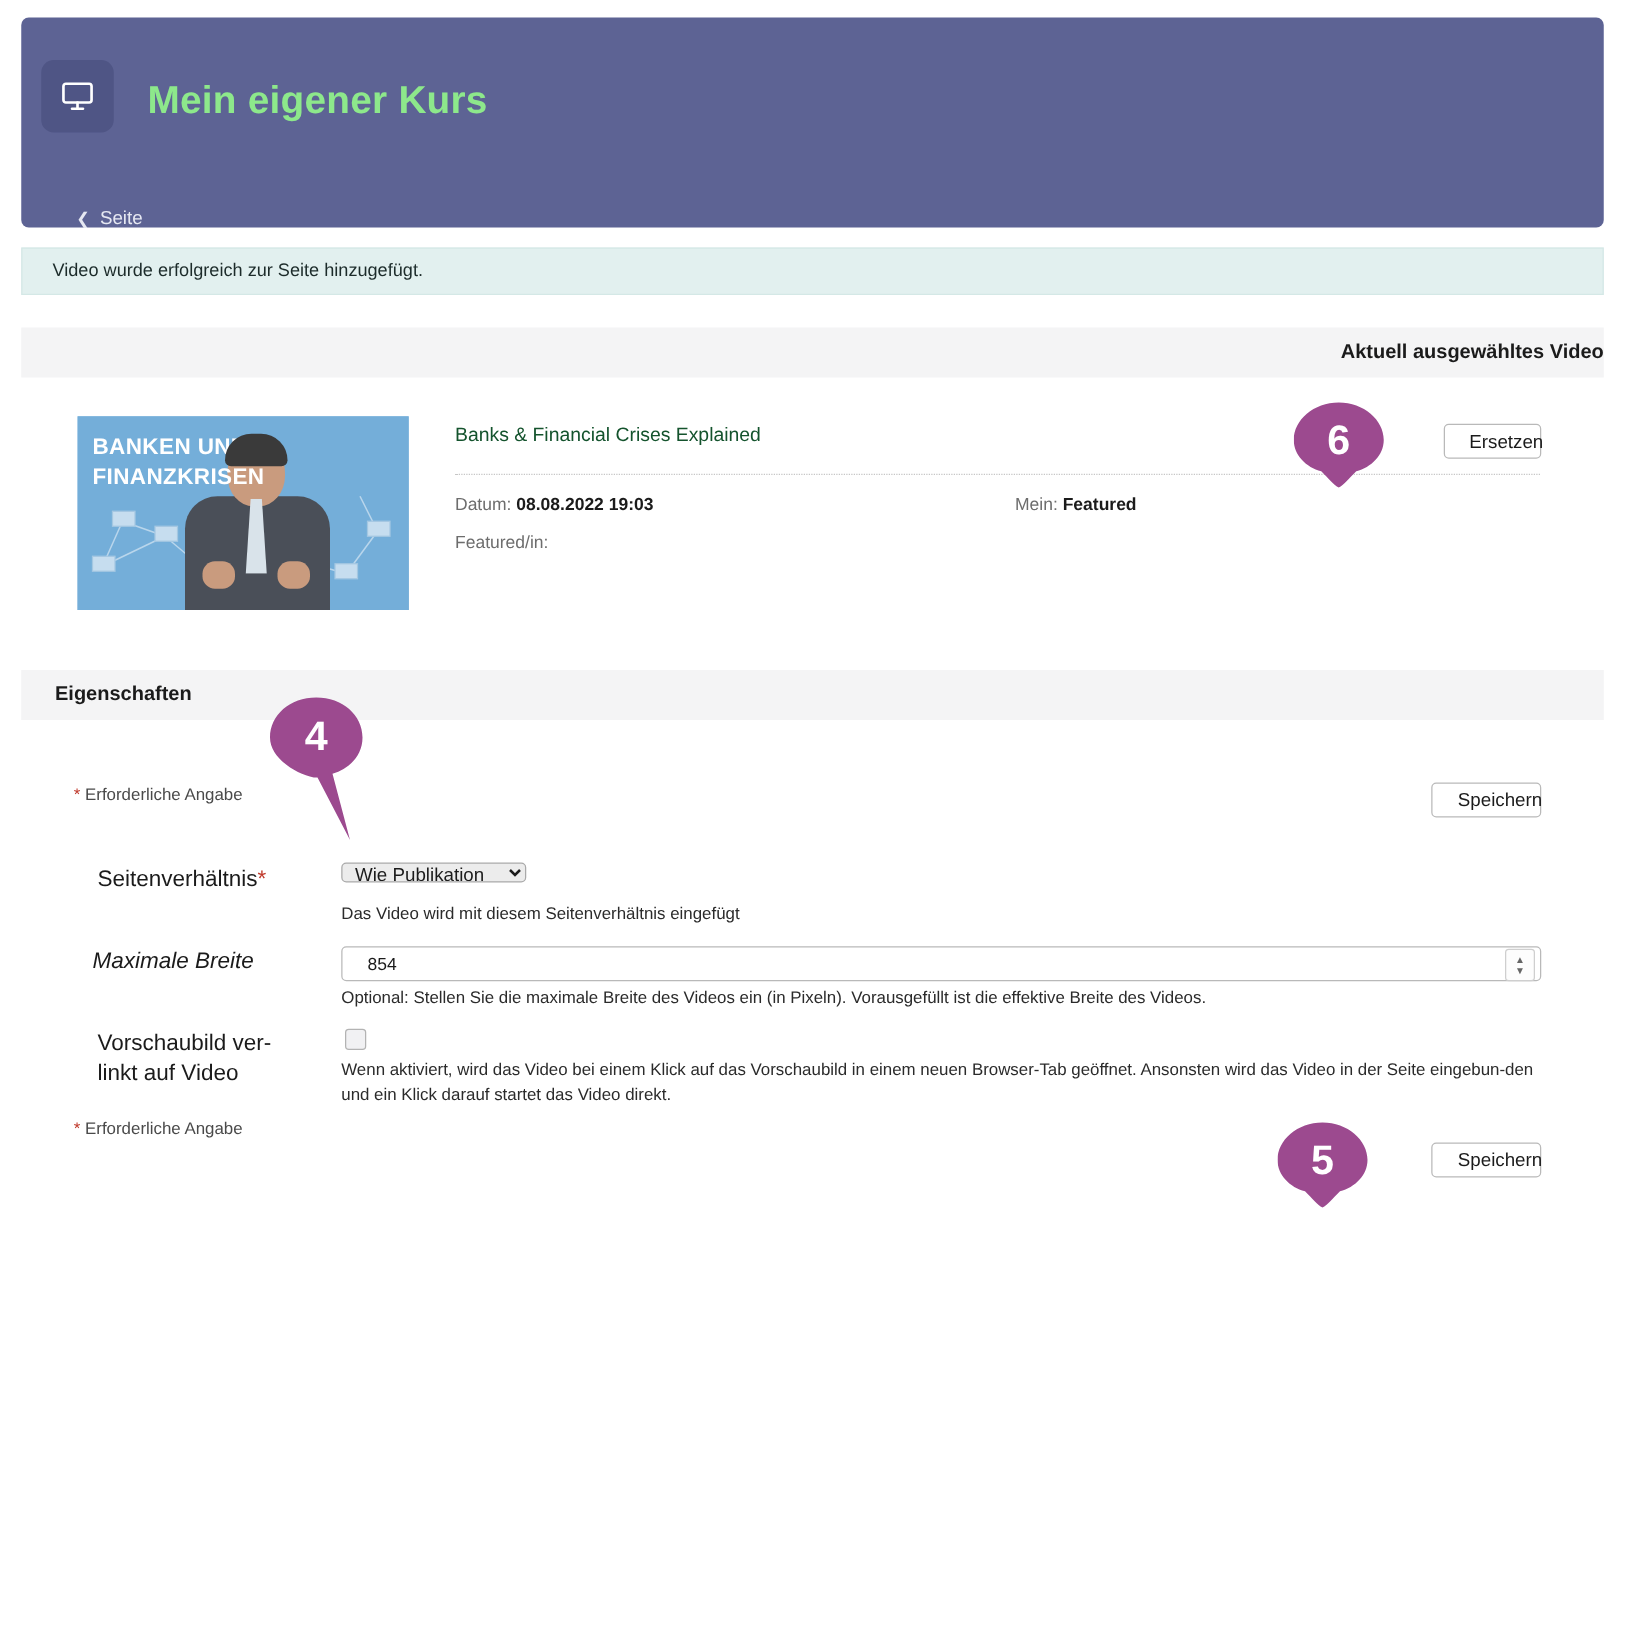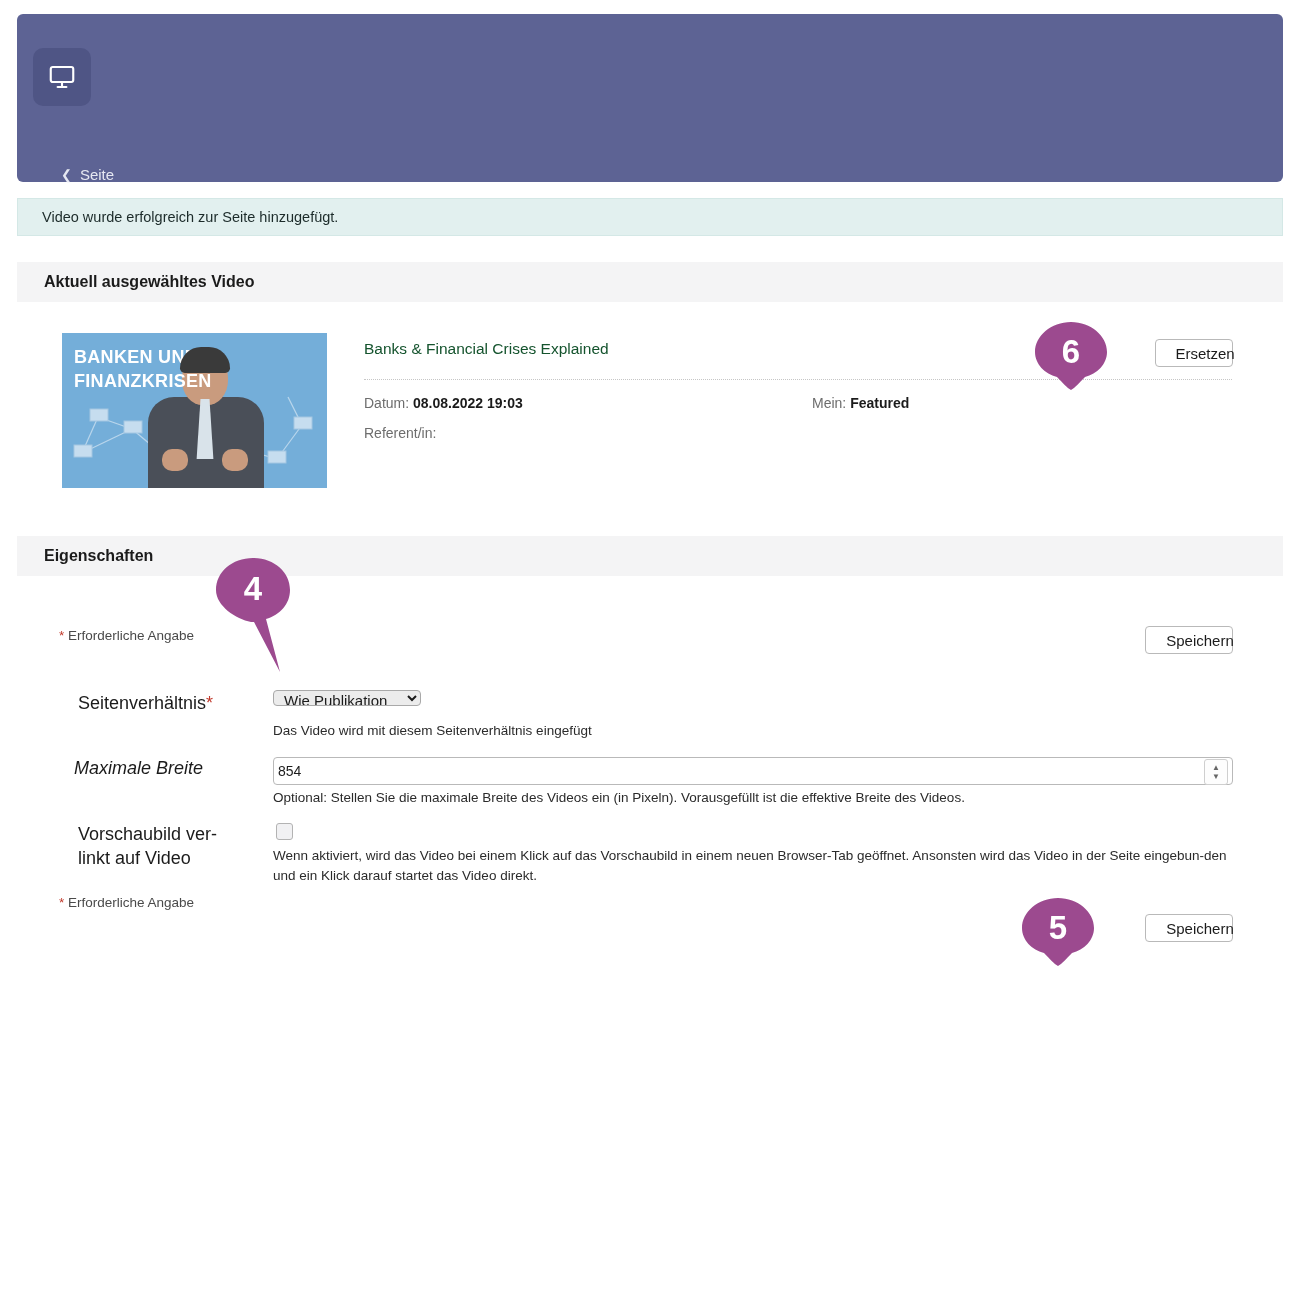--- a/index.html
+++ b/index.html
@@ -91,21 +91,21 @@
     height: 40px;
     background: #f4f4f5;
     display: flex;
     align-items: center;
     padding-left: 27px;
     box-sizing: border-box;
     font-weight: bold;
     font-size: 16px;
     color: #1b1b1b;
   }
-  #sec-video { top: 262px; }
+  #sec-video { top: 262px; justify-content: flex-end; }
   #sec-props { top: 536px; }
 
   
   .thumb {
     position: absolute;
     left: 62px;
     top: 333px;
     width: 265px;
     height: 155px;
     background: linear-gradient(#7fb6e0, #5f9ed0);
@@ -281,21 +281,21 @@
     top: 757px;
     width: 960px;
     height: 28px;
     background: #ffffff;
     border: 1px solid #b9b9b9;
     border-radius: 4px;
     box-sizing: border-box;
     font-family: "Liberation Sans", sans-serif;
     font-size: 14px;
     color: #1b1b1b;
-    padding-left: 4px;
+    padding-left: 20px;
   }
   .spinner {
     position: absolute;
     left: 1204px;
     top: 759px;
     width: 22px;
     height: 24px;
     border: 1px solid #cfcfcf;
     border-radius: 3px;
     background: #fdfdfd;
@@ -352,20 +352,21 @@
 <body>
 
 <div class="app-header">
   <div class="header-icon-box">
     <svg width="30" height="30" viewBox="0 0 24 24" fill="none" stroke="#ffffff" stroke-width="1.7" stroke-linecap="round" stroke-linejoin="round">
       <rect x="3" y="4" width="18" height="12" rx="1.6"></rect>
       <line x1="12" y1="16" x2="12" y2="20"></line>
       <line x1="8.5" y1="20" x2="15.5" y2="20"></line>
     </svg>
   </div>
+  <div class="course-title">Mein eigener Kurs</div>
   <div class="breadcrumb">
     <span class="chev">❮</span>
     <span>Seite</span>
   </div>
 </div>
 
 <div class="alert">
   <span>Video wurde erfolgreich zur Seite hinzugefügt.</span>
 </div>
 
@@ -410,21 +411,21 @@
 
 <div class="meta-date">
   <span>Datum:</span>
   <b>08.08.2022 19:03</b>
 </div>
 <div class="meta-serie">
   <span>Mein:</span>
   <b>Featured</b>
 </div>
 <div class="meta-speaker">
-  <span>Referent/in:</span>
+  <span>Featured/in:</span>
 </div>
 
 <button class="btn" id="btn-ersetzen">Ersetzen</button>
 
 <div class="section-bar" id="sec-props">
   <span>Eigenschaften</span>
 </div>
 
 <div class="req-note" id="req-top">
   <span class="star">*</span>

